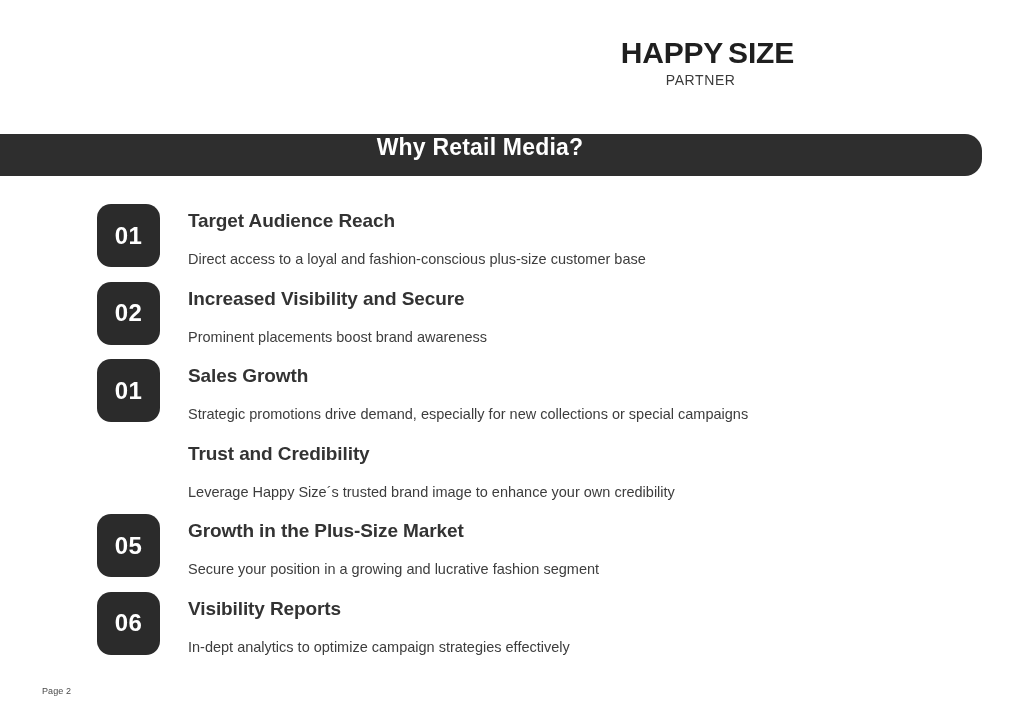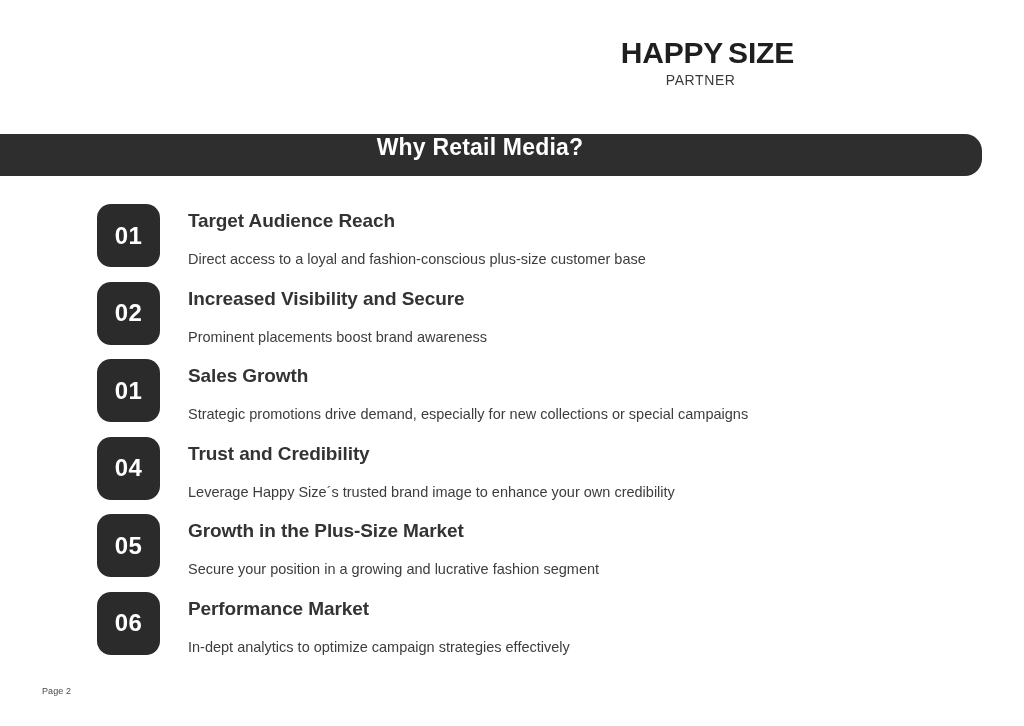--- a/index.html
+++ b/index.html
@@ -182,23 +182,20 @@
       <div class="badge">
         <span class="badge-num">01</span>
       </div>
       <div class="item-text">
         <div class="item-title">Sales Growth</div>
         <div class="item-desc">Strategic promotions drive demand, especially for new collections or special campaigns</div>
       </div>
     </div>
 
     <div class="item">
-      <div class="badge">
-        <span class="badge-num">04</span>
-      </div>
       <div class="item-text">
         <div class="item-title">Trust and Credibility</div>
         <div class="item-desc">Leverage Happy Size´s trusted brand image to enhance your own credibility</div>
       </div>
     </div>
 
     <div class="item">
       <div class="badge">
         <span class="badge-num">05</span>
       </div>
@@ -206,21 +203,21 @@
         <div class="item-title">Growth in the Plus-Size Market</div>
         <div class="item-desc">Secure your position in a growing and lucrative fashion segment</div>
       </div>
     </div>
 
     <div class="item">
       <div class="badge">
         <span class="badge-num">06</span>
       </div>
       <div class="item-text">
-        <div class="item-title">Performance Market</div>
+        <div class="item-title">Visibility Reports</div>
         <div class="item-desc">In-dept analytics to optimize campaign strategies effectively</div>
       </div>
     </div>
 
   </div>
 
   <div class="footer">Page 2</div>
 
 </div>
 

